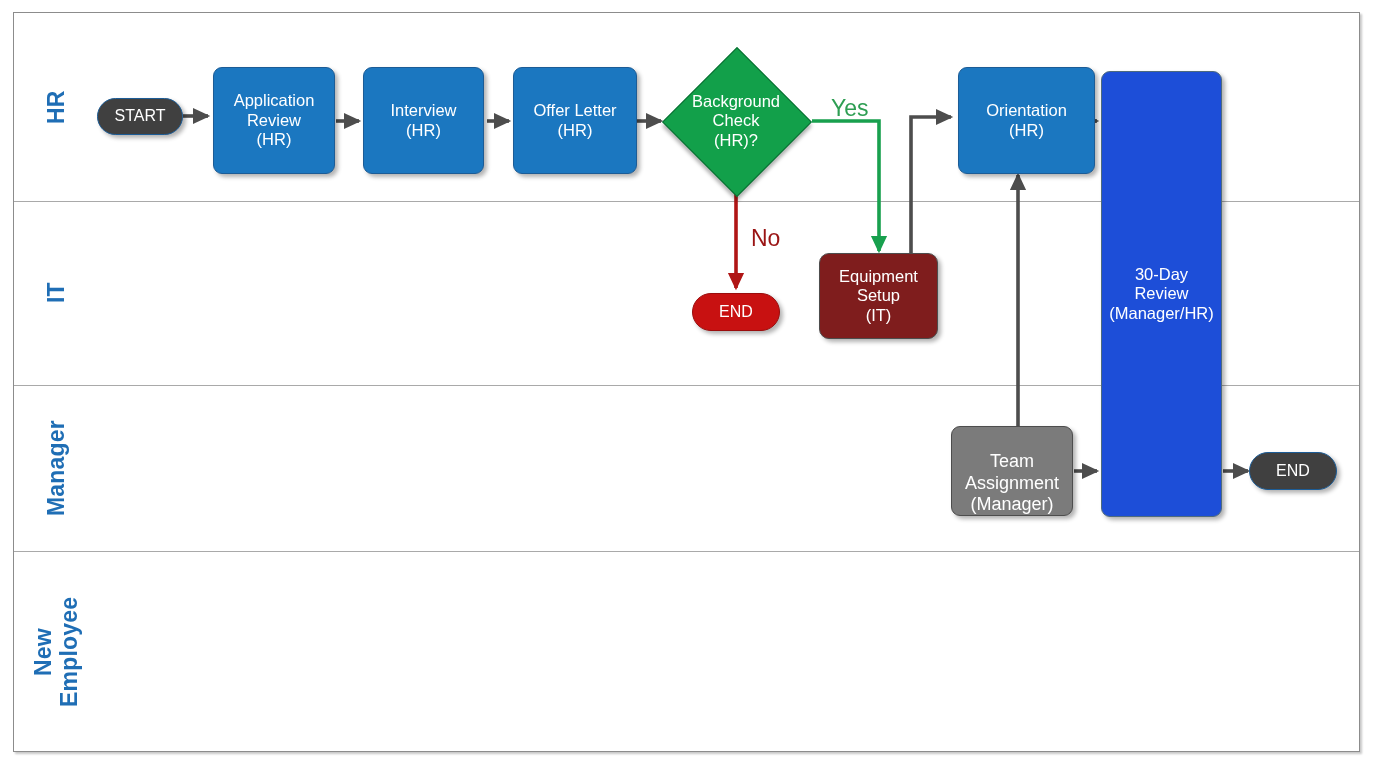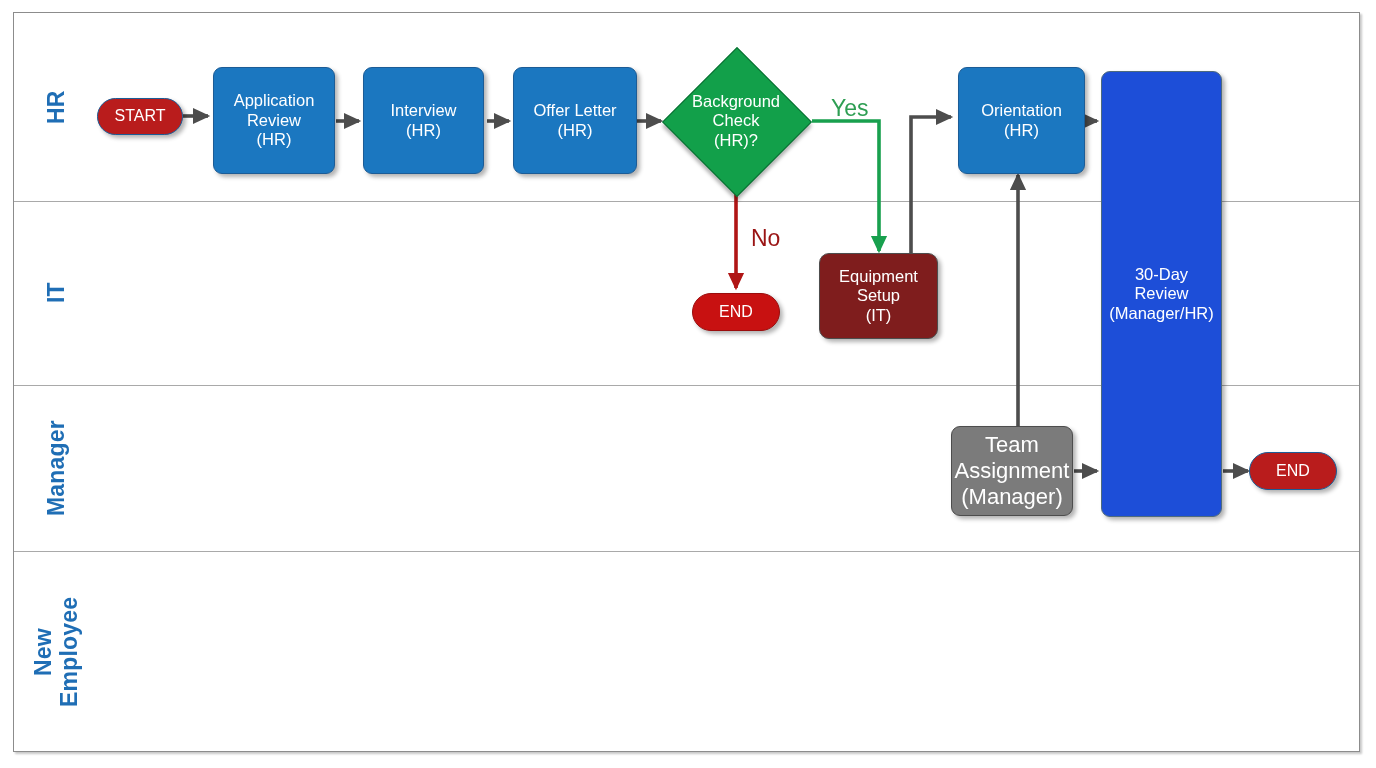--- a/index.html
+++ b/index.html
@@ -71,21 +71,21 @@
   .n-process {
     border-radius: 9px;
     border: 1px solid #1c5c96;
     background: #1b77c0;
     font-size: 16.5px;
     box-shadow: 3px 3px 4px rgba(0,0,0,0.30);
   }
   .n-terminator {
     border-radius: 999px;
     border: 1px solid #1c5c96;
-    background: #b91c1c;
+    background: #404040;
     font-size: 16px;
     box-shadow: 3px 3px 4px rgba(0,0,0,0.30);
   }
   .n-terminator-end {
     border-radius: 999px;
     border: 1px solid #9a0d0d;
     background: #c81111;
     font-size: 16px;
     box-shadow: 3px 3px 4px rgba(0,0,0,0.30);
   }
@@ -93,22 +93,23 @@
     border-radius: 10px;
     border: 1px solid #4d4d4d;
     background: #7f1d1d;
     font-size: 16.5px;
     box-shadow: 3px 3px 4px rgba(0,0,0,0.30);
   }
   .n-manager {
     border-radius: 9px;
     border: 1px solid #4d4d4d;
     background: #7b7b7b;
-    font-size: 22px;
-    box-shadow: 3px 3px 4px rgba(0,0,0,0.30);
+    font-size: 18px;
+    box-shadow: 3px 3px 4px rgba(0,0,0,0.30);
+    align-items: flex-end;
   }
   .n-review {
     border-radius: 9px;
     border: 1px solid #4f6b7d;
     background: #1d4ed8;
     font-size: 16.5px;
     box-shadow: 3px 3px 4px rgba(0,0,0,0.30);
   }
 
   
@@ -232,21 +233,21 @@
 (HR)</span>
   </div>
 
   <div class="node n-decision" style="left:661px; top:46px; width:150px; height:150px;">
     <span class="diamond-shape"></span>
     <span class="node-label">Background
 Check
 (HR)?</span>
   </div>
 
-  <div class="node n-process" style="left:958px; top:67px; width:127px; height:107px;">
+  <div class="node n-process" style="left:958px; top:67px; width:137px; height:107px;">
     <span class="node-label">Orientation
 (HR)</span>
   </div>
 
   <div class="node n-terminator-end" style="left:692px; top:293px; width:88px; height:38px;">
     <span class="node-label">END</span>
   </div>
 
   <div class="node n-it" style="left:819px; top:253px; width:119px; height:86px;">
     <span class="node-label">Equipment

